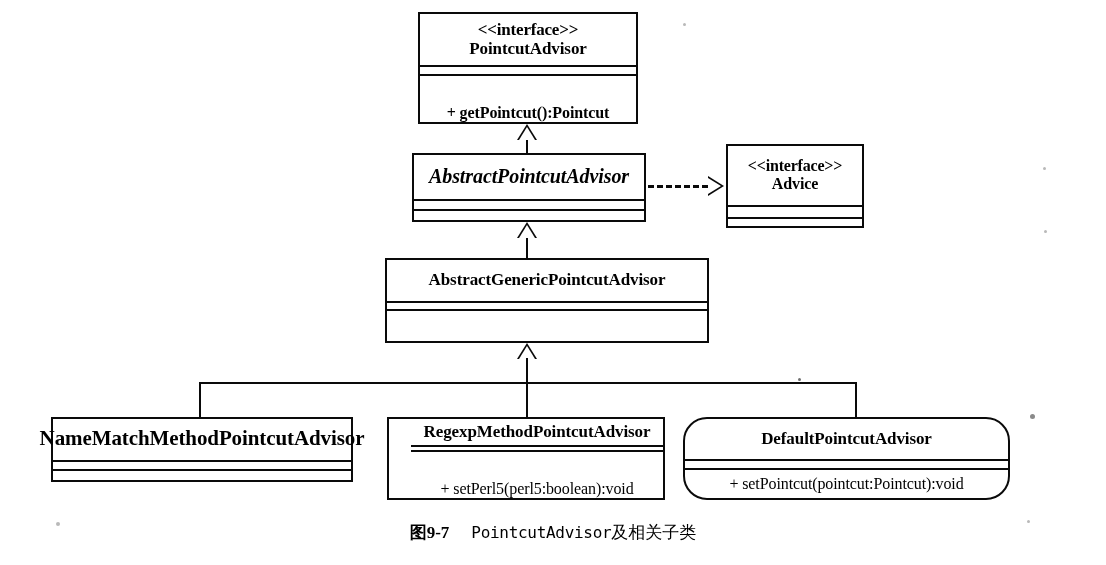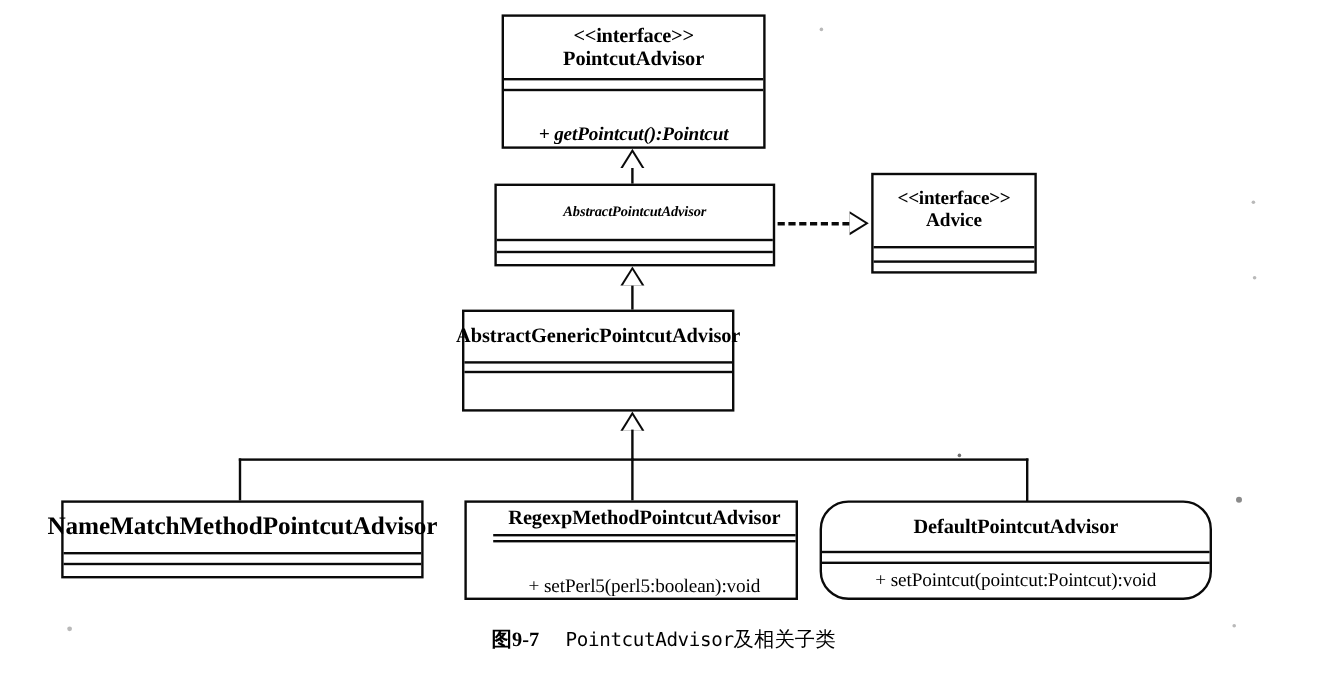--- a/index.html
+++ b/index.html
@@ -55,21 +55,20 @@
   .uml-ops {
     display: flex;
     align-items: center;
     justify-content: center;
     text-align: center;
     box-sizing: border-box;
     white-space: nowrap;
     letter-spacing: -0.1px;
   }
   .uml-ops.italic {
-    font-style: italic;
     font-weight: 600;
     margin-top: 28px;
   }
 
   
   .vline {
     position: absolute;
     width: 2px;
     background: #0a0a0a;
   }
@@ -171,21 +170,21 @@
     </div>
   </div>
 
   <div class="vline" style="left:526px; top:139px; height:16px;"></div>
   <div class="tri-up-wrap" style="left:517px; top:124px; width:20px; height:16px;">
     <div class="tri-outer"></div>
     <div class="tri-inner"></div>
   </div>
 
   <div class="uml-box" style="left:412px; top:153px; width:234px; height:69px;">
-    <div class="uml-head" style="height:37px; font-size:12px;">
+    <div class="uml-head" style="height:37px; font-size:20px;">
       <div class="cls-name italic">AbstractPointcutAdvisor</div>
     </div>
     <div class="uml-attrs" style="height:10px;"></div>
     <div class="uml-ops" style="flex:1;"></div>
   </div>
 
   <div class="dashline" style="left:648px; top:185px; width:60px;"></div>
   <div style="position:absolute; left:708px; top:176px; width:18px; height:20px;">
     <div class="arrow-right-outer"></div>
     <div class="arrow-right-inner"></div>
@@ -199,21 +198,21 @@
     <div class="uml-attrs" style="height:12px;"></div>
     <div class="uml-ops" style="flex:1;"></div>
   </div>
 
   <div class="vline" style="left:526px; top:237px; height:22px;"></div>
   <div class="tri-up-wrap" style="left:517px; top:222px; width:20px; height:16px;">
     <div class="tri-outer"></div>
     <div class="tri-inner"></div>
   </div>
 
-  <div class="uml-box" style="left:385px; top:258px; width:227px; height:85px;">
+  <div class="uml-box" style="left:385px; top:258px; width:324px; height:85px;">
     <div class="uml-head" style="height:34px; font-size:17px;">
       <div class="cls-name">AbstractGenericPointcutAdvisor</div>
     </div>
     <div class="uml-attrs" style="height:8px;"></div>
   </div>
 
   <div class="tri-up-wrap" style="left:517px; top:343px; width:20px; height:16px;">
     <div class="tri-outer"></div>
     <div class="tri-inner"></div>
   </div>

